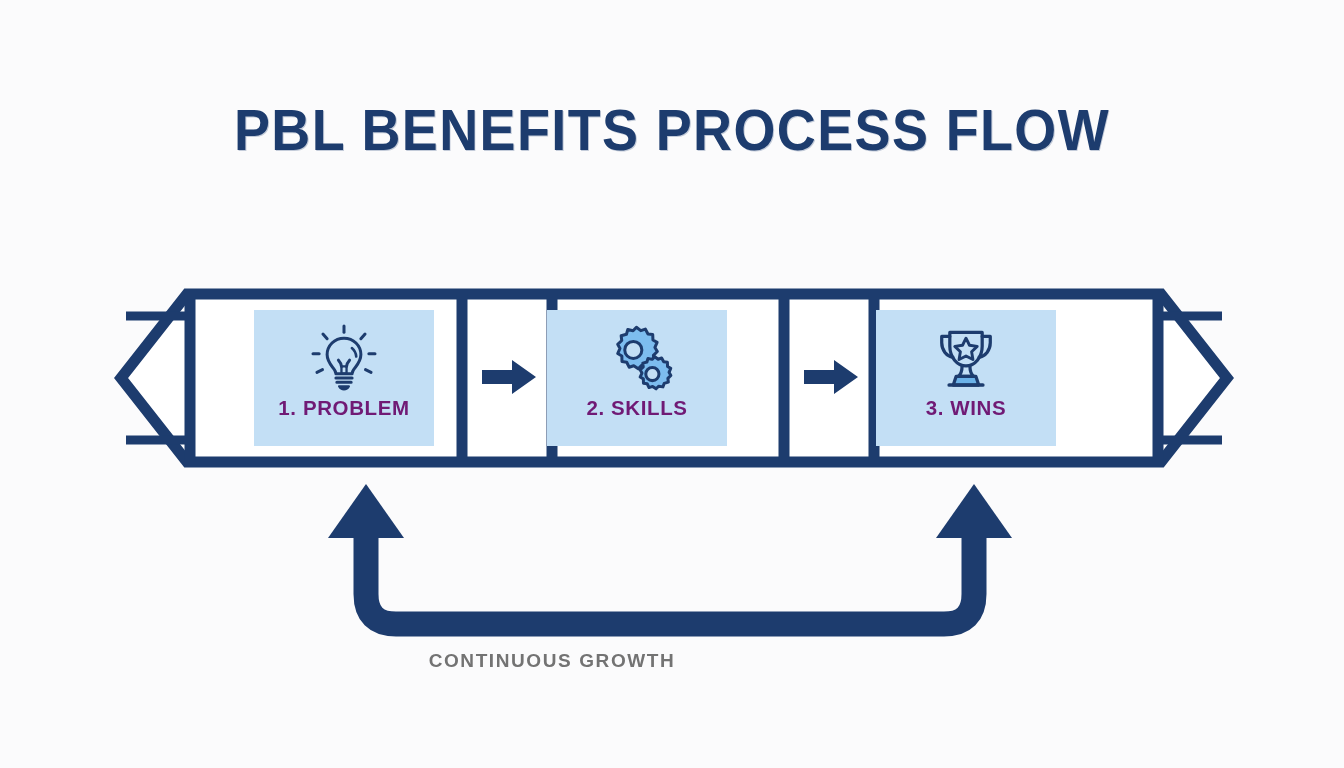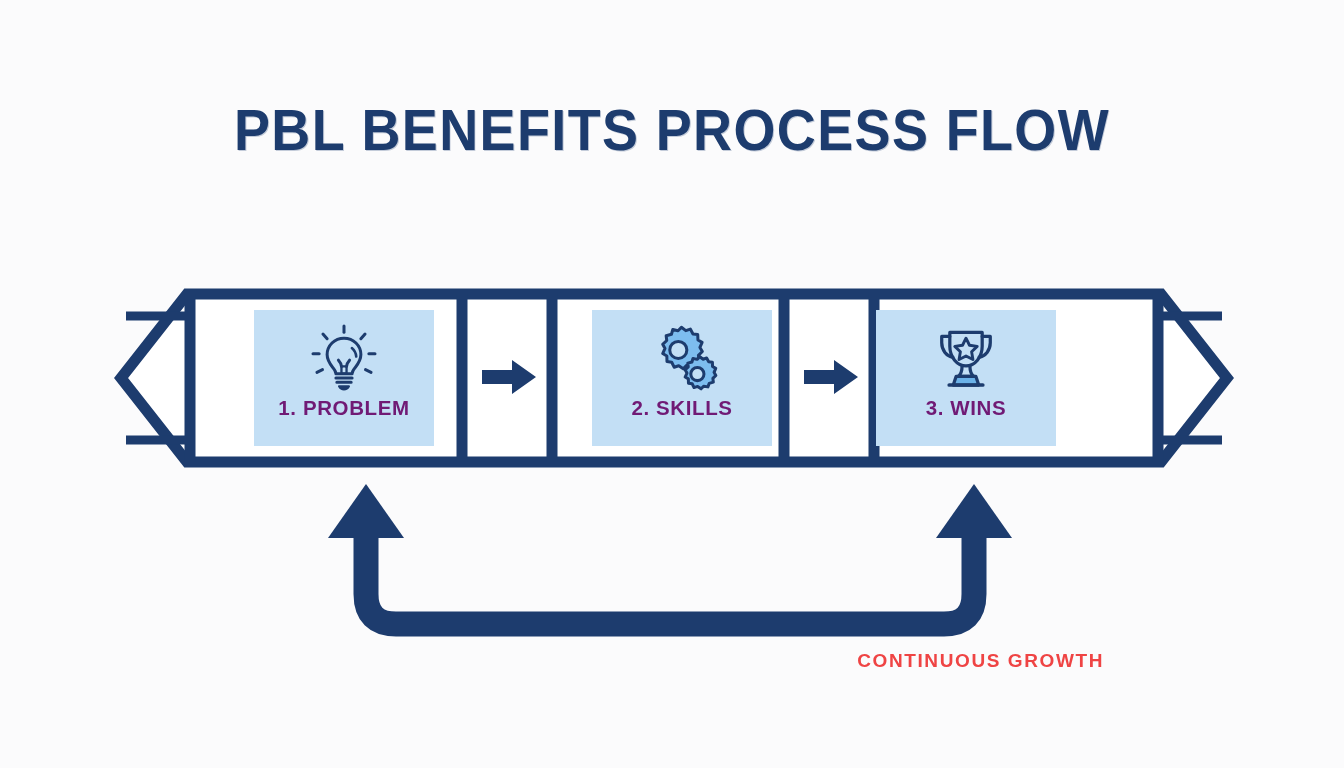--- a/index.html
+++ b/index.html
@@ -55,21 +55,21 @@
     width: 180px;
     height: 136px;
     background: #c3dff5;
     display: flex;
     flex-direction: column;
     align-items: center;
     justify-content: flex-start;
     padding-top: 12px;
   }
   .step-1 { left: 142px; }
-  .step-2 { left: 480px; }
+  .step-2 { left: 435px; }
   .step-3 { left: 764px; }
 
   .step-icon {
     width: 74px;
     height: 74px;
     display: block;
   }
   .step-label {
     font-size: 20.5px;
     font-weight: bold;
@@ -96,24 +96,24 @@
     width: 740px;
     height: 170px;
   }
   .loop-svg { display: block; width: 740px; height: 170px; }
 
   .loop-label {
     position: absolute;
     left: 0;
     top: 650px;
     width: 1104px;
-    text-align: right;
+    text-align: center;
     font-size: 19px;
     font-weight: bold;
-    color: #ef4444;
+    color: #737373;
     letter-spacing: 1.6px;
     white-space: nowrap;
   }
 </style>
 </head>
 <body>
 
 <div class="title">PBL BENEFITS PROCESS FLOW</div>
 
 <div class="banner-wrap">

